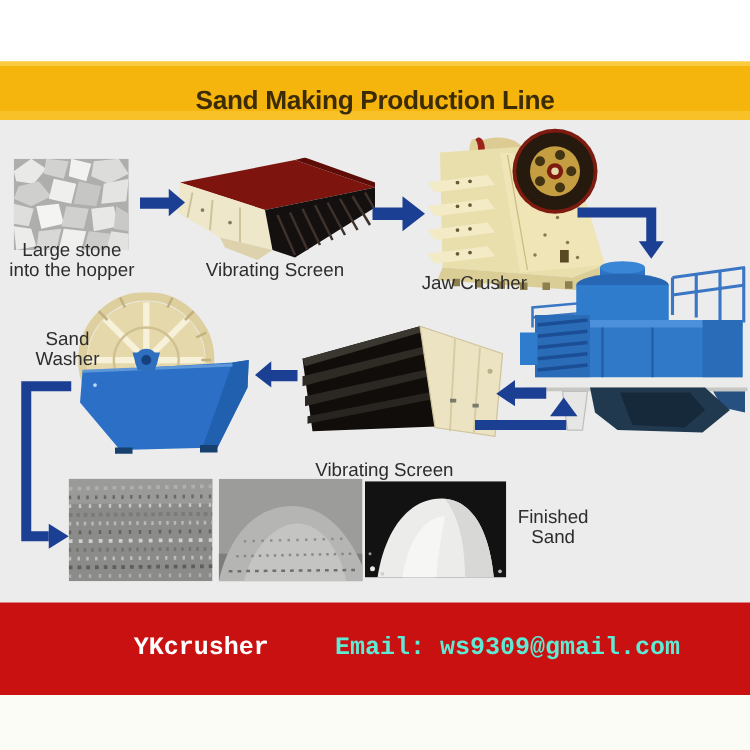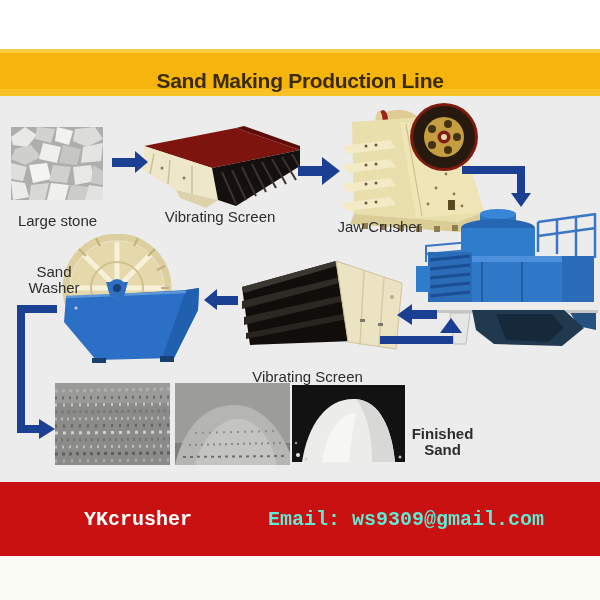--- a/index.html
+++ b/index.html
@@ -9,21 +9,21 @@
   
   #top-banner{left:0;top:49px;width:600px;height:64px;
     background:linear-gradient(#FACA40 0 4px,#F6B50C 4px 40px,#F8C128 40px 47px);}
   #top-banner .title{width:100%;height:100%;display:flex;align-items:center;justify-content:center;
     font-size:21px;font-weight:bold;letter-spacing:-0.3px;color:#3B2B06;}
   #banner-pointer{left:283px;top:96px;width:0;height:0;
     border-left:15px solid transparent;border-right:15px solid transparent;
     border-top:12px solid #F6B50C;}
   #diagram-canvas{left:0;top:96px;width:600px;height:386px;background:#ECECEC;}
   #bottom-banner{left:0;top:482px;width:600px;height:74px;background:#CA1111;}
-  #bottom-banner .brand{position:absolute;left:84px;top:50%;transform:translateY(-50%);
+  #bottom-banner .brand{position:absolute;left:107px;top:50%;transform:translateY(-50%);
     color:#ffffff;font-family:"Liberation Mono",monospace;font-size:20px;font-weight:bold;}
   #bottom-banner .email{position:absolute;left:268px;top:50%;transform:translateY(-50%);
     color:#5eead4;font-family:"Liberation Mono",monospace;font-size:20px;font-weight:bold;}
   #bottom-strip{left:0;top:556px;width:600px;height:44px;background:#FCFCF7;}
   
   .node-label{color:#2D2D2D;font-size:15px;line-height:16px;text-align:center;}
   
   .illu{position:absolute;}
   svg{display:block;}
 </style>
@@ -286,31 +286,32 @@
     <g fill="#1B3F92">
       <rect x="216" y="296" width="22" height="9"></rect>
       <polygon points="217,289 217,310 204,300"></polygon>
     </g>
     <g>
       <polyline points="57,309 21,309 21,429 39,429" fill="none" stroke="#1B3F92" stroke-width="8"></polyline>
       <polygon points="39,419 39,439 55,429" fill="#1B3F92"></polygon>
     </g>
   </svg>
 
-  <div class="abs node-label" style="left:0;top:213px;width:115px;">
+  <div class="abs node-label" style="left:0;top:193px;width:115px;">
     <div>Large stone</div>
+    <div>into the hopper</div>
   </div>
   <div class="abs node-label" style="left:145px;top:209px;width:150px;">Vibrating Screen</div>
   <div class="abs node-label" style="left:332px;top:219px;width:95px;">Jaw Crusher</div>
   <div class="abs node-label" style="left:250px;top:340px;width:115px;margin-top:29px;">Vibrating Screen</div>
   <div class="abs node-label" style="left:10px;top:264px;width:88px;">
     <div>Sand</div>
     <div>Washer</div>
   </div>
-  <div class="abs node-label" style="left:405px;top:426px;width:75px;font-weight:bold;">
+  <div class="abs node-label" style="left:405px;top:406px;width:75px;">
     <div>Finished</div>
     <div>Sand</div>
   </div>
 
   <div id="bottom-banner" class="abs">
     <span class="brand">YKcrusher</span>
     <span class="email">Email: ws9309@gmail.com</span>
   </div>
   <div id="bottom-strip" class="abs"></div>
 

